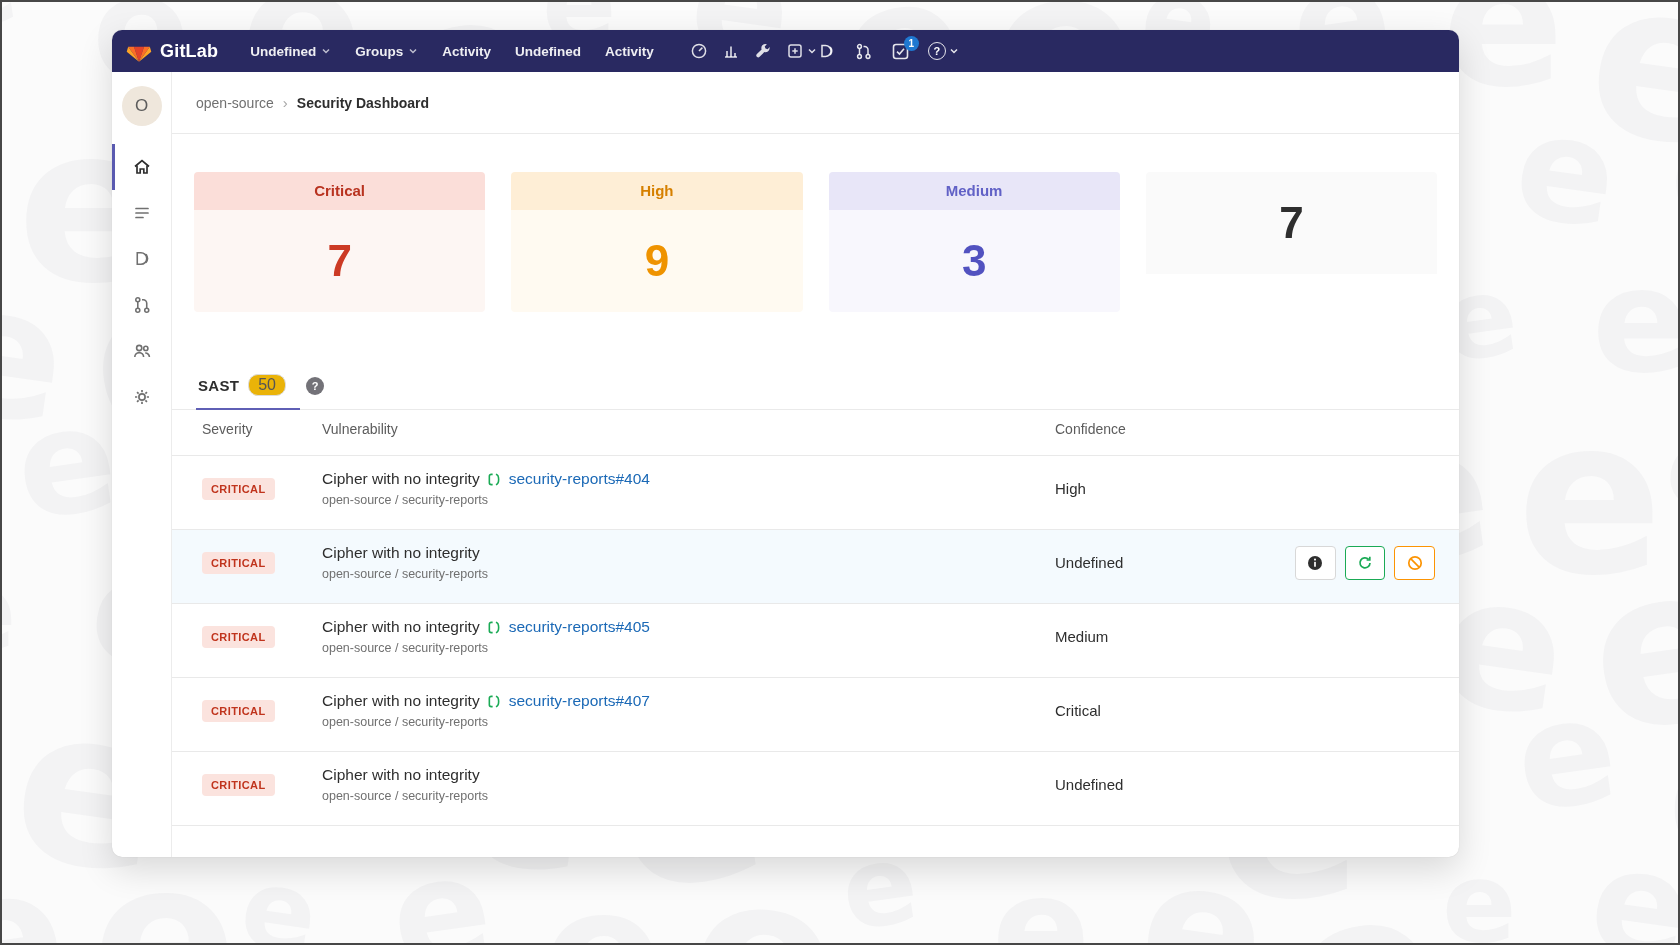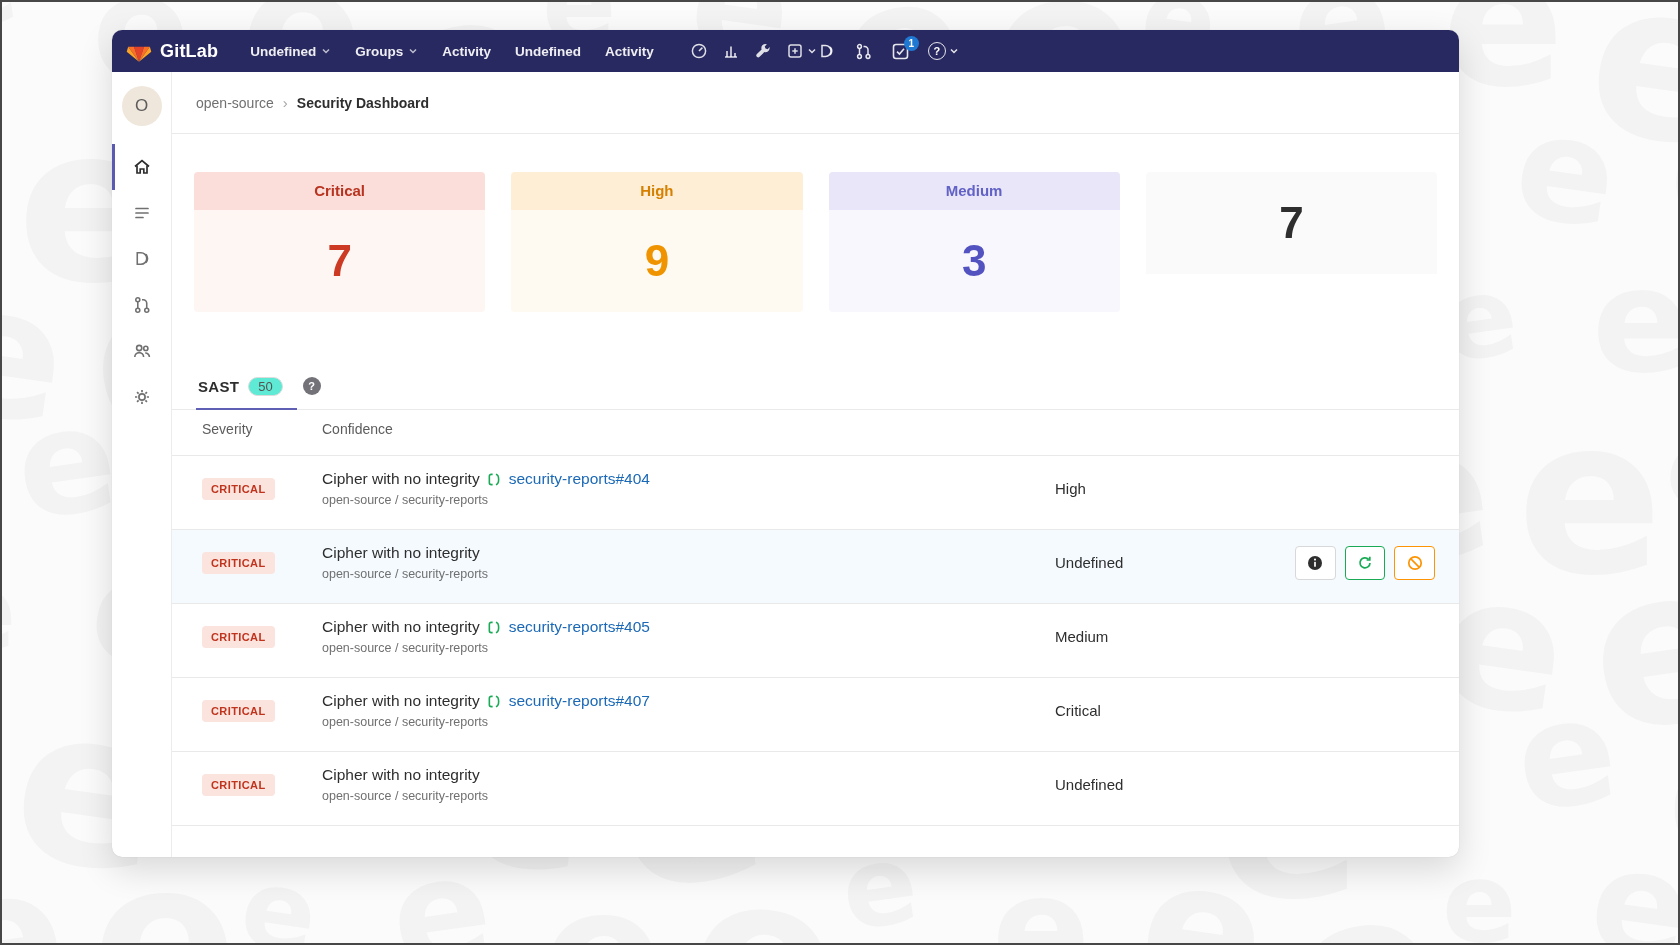--- a/index.html
+++ b/index.html
@@ -143,23 +143,23 @@
   }
   .tab {
     display: inline-flex; align-items: center; gap: 9px;
     padding: 0 14px 12px 2px;
     border-bottom: 2px solid #5f5fb5;
     margin-bottom: -1px;
     cursor: pointer;
   }
   .tab-label { font-size: 15px; font-weight: 700; color: #2e2e2e; letter-spacing: 0.3px; }
   .tab-count {
-    background: #5eead4; border: 1px solid #dcdcdc;
+    background: #eab308; border: 1px solid #dcdcdc;
     border-radius: 10px; padding: 1px 9px;
-    font-size: 13px; color: #555; font-weight: 400;
+    font-size: 16px; color: #555; font-weight: 400;
   }
   .tab-help {
     width: 18px; height: 18px; border-radius: 50%;
     background: #737278; color: #fff;
     display: inline-flex; align-items: center; justify-content: center;
     font-size: 11px; font-weight: 700;
     margin: 0 0 14px 6px; cursor: pointer;
   }
   
   .sec-table { flex: 1; min-height: 0; overflow: hidden; }
@@ -480,20 +480,21 @@
             <span class="tab-label">SAST</span>
             <span class="tab-count">50</span>
           </div>
           <span class="tab-help">?</span>
         </div>
 
         <div class="sec-table">
 
           <div class="t-row t-head">
             <div class="c-sev">Severity</div>
+            <div class="c-vuln">Vulnerability</div>
             <div class="c-conf">Confidence</div>
             <div class="c-act"></div>
           </div>
 
           <div class="t-row t-body-row">
             <div class="c-sev">
               <span class="sev-badge">CRITICAL</span>
             </div>
             <div class="c-vuln">
               <div class="vuln-title-line">

